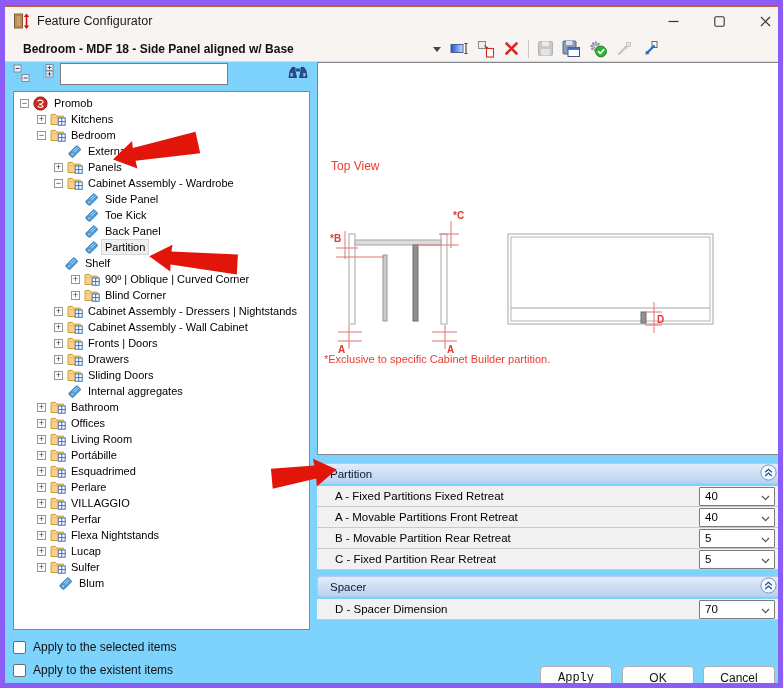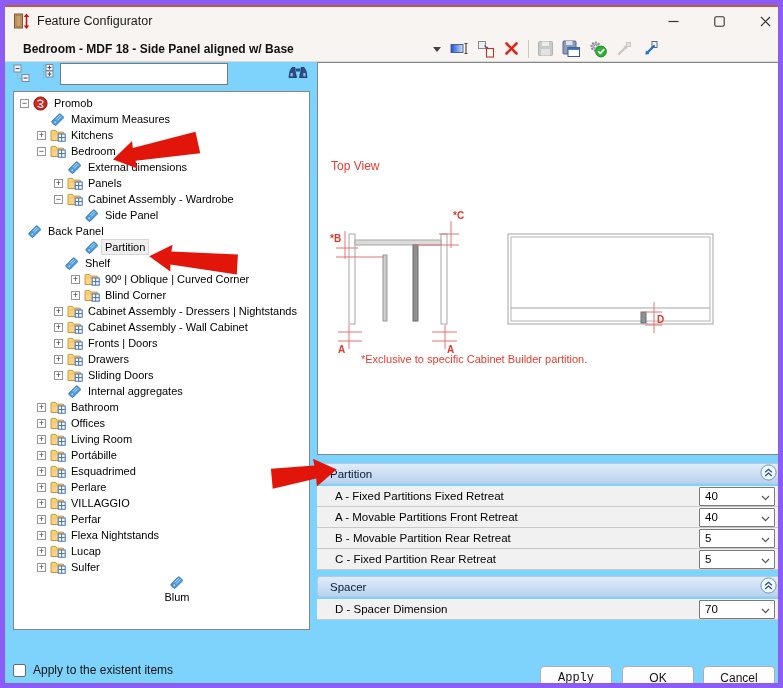--- a/index.html
+++ b/index.html
@@ -38,21 +38,21 @@
   .tree-row { height: 16px; display: flex; align-items: center; font-size: 11px; color: #000; white-space: nowrap; cursor: default; }
   .expander { width: 9px; height: 9px; min-width: 9px; border: 1px solid #969696; background: #fff; font-size: 9px; line-height: 7px; text-align: center; color: #333; margin-right: 3px; }
   .expander.empty { border: none; background: none; width: 9px; }
   .tree-icon { width: 17px; min-width: 17px; height: 15px; display: flex; align-items: center; justify-content: center; margin-right: 2px; }
   .tree-label { padding: 1px 3px; }
   .tree-label.selected { background: #efefef; outline: 1px solid #d7d7d7; }
 
   
   .preview-box { position: absolute; top: 57px; left: 312px; width: 464px; height: 393px; background: #fff; border: 1px solid #83878e; }
   .view-label { position: absolute; left: 13px; top: 96px; font-size: 12px; color: #ee3a2e; }
-  .footnote { position: absolute; left: 6px; top: 290px; font-size: 11px; color: #ee3a2e; margin-left: 37px; }
+  .footnote { position: absolute; left: 6px; top: 290px; font-size: 11px; color: #ee3a2e; }
   .diagram { position: absolute; left: 0px; top: 138px; }
 
   
   .sections { position: absolute; left: 312px; top: 458px; width: 464px; }
   .section-header { height: 21px; background: linear-gradient(#e2ecf9, #b9d2ee); border: 1px solid #b3cbe6; border-radius: 3px; display: flex; align-items: center; justify-content: space-between; padding: 0 3px 0 12px; font-size: 11.5px; color: #0b1a33; cursor: default; }
   .section-rows { margin-top: 2px; }
   .param-row { height: 21px; background: #f1f1f1; border-bottom: 1px solid #c9c9c9; display: flex; align-items: center; justify-content: space-between; padding: 0 6px 0 18px; }
   .param-label { font-size: 11.5px; color: #000; }
   .combo { width: 76px; height: 19px; background: #fff; border: 1px solid #7a7a7a; border-radius: 1px; display: flex; align-items: center; justify-content: space-between; padding: 0 4px 0 5px; cursor: default; }
   .combo-value { font-size: 11.5px; color: #000; }
@@ -202,114 +202,114 @@
         <span class="expander">−</span>
         <span class="tree-icon">
           <svg width="15" height="15" viewBox="0 0 15 15">
             <circle cx="7.5" cy="7.5" r="6.6" fill="#cf2a21" stroke="#8e1b15"></circle>
             <path d="M4.5 5.2 q3.2-2.4 5.6 0.4 q-0.8 2.8-4 2.6 q3.4 0.2 3.8 2.6 q-2.8 1.6-5.2-0.6" fill="none" stroke="#fff" stroke-width="1.1"></path>
           </svg>
         </span>
         <span class="tree-label">Promob</span>
       </div>
       <div class="tree-row" style="padding-left: 23px;">
+        <span class="expander">+</span>
+        <span class="tree-icon">
+          <svg width="16" height="14" viewBox="0 0 16 14">
+            <path d="M1 12.5 V3.2 a0.8 0.8 0 0 1 0.8-0.8 h3.6 l1.3 1.7 h6.2 a0.8 0.8 0 0 1 0.8 0.8 v7.6 z" fill="#fbd284" stroke="#c79a3b"></path>
+            <path d="M1 5.8 h12.7" stroke="#e8bc6a"></path>
+            <rect x="8.2" y="6" width="7" height="7.2" fill="#fff" stroke="#3f6fb5"></rect>
+            <line x1="11.7" y1="6" x2="11.7" y2="13.2" stroke="#3f6fb5"></line>
+            <line x1="8.2" y1="9.6" x2="15.2" y2="9.6" stroke="#3f6fb5"></line>
+          </svg>
+        </span>
+        <span class="tree-label">Kitchens</span>
+      </div>
+      <div class="tree-row" style="padding-left: 23px;">
+        <span class="expander">−</span>
+        <span class="tree-icon">
+          <svg width="16" height="14" viewBox="0 0 16 14">
+            <path d="M1 12.5 V3.2 a0.8 0.8 0 0 1 0.8-0.8 h3.6 l1.3 1.7 h6.2 a0.8 0.8 0 0 1 0.8 0.8 v7.6 z" fill="#fbd284" stroke="#c79a3b"></path>
+            <path d="M1 5.8 h12.7" stroke="#e8bc6a"></path>
+            <rect x="8.2" y="6" width="7" height="7.2" fill="#fff" stroke="#3f6fb5"></rect>
+            <line x1="11.7" y1="6" x2="11.7" y2="13.2" stroke="#3f6fb5"></line>
+            <line x1="8.2" y1="9.6" x2="15.2" y2="9.6" stroke="#3f6fb5"></line>
+          </svg>
+        </span>
+        <span class="tree-label">Bedroom</span>
+      </div>
+      <div class="tree-row" style="padding-left: 40px;">
         <span class="expander empty"></span>
         <span class="tree-icon">
           <svg width="15" height="15" viewBox="0 0 15 15">
             <g transform="rotate(-45 7.5 7.5)">
               <rect x="1.5" y="4.8" width="12" height="5.8" rx="1.2" fill="#4a9de0" stroke="#2a6db0" stroke-width="0.8"></rect>
               <line x1="6.5" y1="6.2" x2="12.4" y2="6.2" stroke="#bfe0f7" stroke-width="0.9"></line>
               <line x1="6.5" y1="8" x2="12.4" y2="8" stroke="#bfe0f7" stroke-width="0.9"></line>
               <circle cx="4" cy="7.7" r="1.1" fill="#fff" stroke="#2a6db0" stroke-width="0.5"></circle>
             </g>
           </svg>
         </span>
-        <span class="tree-label">Maximum Measures</span>
-      </div>
-      <div class="tree-row" style="padding-left: 23px;">
-        <span class="expander">+</span>
-        <span class="tree-icon">
-          <svg width="16" height="14" viewBox="0 0 16 14">
-            <path d="M1 12.5 V3.2 a0.8 0.8 0 0 1 0.8-0.8 h3.6 l1.3 1.7 h6.2 a0.8 0.8 0 0 1 0.8 0.8 v7.6 z" fill="#fbd284" stroke="#c79a3b"></path>
-            <path d="M1 5.8 h12.7" stroke="#e8bc6a"></path>
-            <rect x="8.2" y="6" width="7" height="7.2" fill="#fff" stroke="#3f6fb5"></rect>
-            <line x1="11.7" y1="6" x2="11.7" y2="13.2" stroke="#3f6fb5"></line>
-            <line x1="8.2" y1="9.6" x2="15.2" y2="9.6" stroke="#3f6fb5"></line>
-          </svg>
-        </span>
-        <span class="tree-label">Kitchens</span>
-      </div>
-      <div class="tree-row" style="padding-left: 23px;">
+        <span class="tree-label">External dimensions</span>
+      </div>
+      <div class="tree-row" style="padding-left: 40px;">
+        <span class="expander">+</span>
+        <span class="tree-icon">
+          <svg width="16" height="14" viewBox="0 0 16 14">
+            <path d="M1 12.5 V3.2 a0.8 0.8 0 0 1 0.8-0.8 h3.6 l1.3 1.7 h6.2 a0.8 0.8 0 0 1 0.8 0.8 v7.6 z" fill="#fbd284" stroke="#c79a3b"></path>
+            <path d="M1 5.8 h12.7" stroke="#e8bc6a"></path>
+            <rect x="8.2" y="6" width="7" height="7.2" fill="#fff" stroke="#3f6fb5"></rect>
+            <line x1="11.7" y1="6" x2="11.7" y2="13.2" stroke="#3f6fb5"></line>
+            <line x1="8.2" y1="9.6" x2="15.2" y2="9.6" stroke="#3f6fb5"></line>
+          </svg>
+        </span>
+        <span class="tree-label">Panels</span>
+      </div>
+      <div class="tree-row" style="padding-left: 40px;">
         <span class="expander">−</span>
         <span class="tree-icon">
           <svg width="16" height="14" viewBox="0 0 16 14">
             <path d="M1 12.5 V3.2 a0.8 0.8 0 0 1 0.8-0.8 h3.6 l1.3 1.7 h6.2 a0.8 0.8 0 0 1 0.8 0.8 v7.6 z" fill="#fbd284" stroke="#c79a3b"></path>
             <path d="M1 5.8 h12.7" stroke="#e8bc6a"></path>
             <rect x="8.2" y="6" width="7" height="7.2" fill="#fff" stroke="#3f6fb5"></rect>
             <line x1="11.7" y1="6" x2="11.7" y2="13.2" stroke="#3f6fb5"></line>
             <line x1="8.2" y1="9.6" x2="15.2" y2="9.6" stroke="#3f6fb5"></line>
           </svg>
         </span>
-        <span class="tree-label">Bedroom</span>
-      </div>
-      <div class="tree-row" style="padding-left: 40px;">
+        <span class="tree-label">Cabinet Assembly - Wardrobe</span>
+      </div>
+      <div class="tree-row" style="padding-left: 57px;">
         <span class="expander empty"></span>
         <span class="tree-icon">
           <svg width="15" height="15" viewBox="0 0 15 15">
             <g transform="rotate(-45 7.5 7.5)">
               <rect x="1.5" y="4.8" width="12" height="5.8" rx="1.2" fill="#4a9de0" stroke="#2a6db0" stroke-width="0.8"></rect>
               <line x1="6.5" y1="6.2" x2="12.4" y2="6.2" stroke="#bfe0f7" stroke-width="0.9"></line>
               <line x1="6.5" y1="8" x2="12.4" y2="8" stroke="#bfe0f7" stroke-width="0.9"></line>
               <circle cx="4" cy="7.7" r="1.1" fill="#fff" stroke="#2a6db0" stroke-width="0.5"></circle>
             </g>
           </svg>
         </span>
-        <span class="tree-label">External dimensions</span>
-      </div>
-      <div class="tree-row" style="padding-left: 40px;">
-        <span class="expander">+</span>
-        <span class="tree-icon">
-          <svg width="16" height="14" viewBox="0 0 16 14">
-            <path d="M1 12.5 V3.2 a0.8 0.8 0 0 1 0.8-0.8 h3.6 l1.3 1.7 h6.2 a0.8 0.8 0 0 1 0.8 0.8 v7.6 z" fill="#fbd284" stroke="#c79a3b"></path>
-            <path d="M1 5.8 h12.7" stroke="#e8bc6a"></path>
-            <rect x="8.2" y="6" width="7" height="7.2" fill="#fff" stroke="#3f6fb5"></rect>
-            <line x1="11.7" y1="6" x2="11.7" y2="13.2" stroke="#3f6fb5"></line>
-            <line x1="8.2" y1="9.6" x2="15.2" y2="9.6" stroke="#3f6fb5"></line>
-          </svg>
-        </span>
-        <span class="tree-label">Panels</span>
-      </div>
-      <div class="tree-row" style="padding-left: 40px;">
-        <span class="expander">−</span>
-        <span class="tree-icon">
-          <svg width="16" height="14" viewBox="0 0 16 14">
-            <path d="M1 12.5 V3.2 a0.8 0.8 0 0 1 0.8-0.8 h3.6 l1.3 1.7 h6.2 a0.8 0.8 0 0 1 0.8 0.8 v7.6 z" fill="#fbd284" stroke="#c79a3b"></path>
-            <path d="M1 5.8 h12.7" stroke="#e8bc6a"></path>
-            <rect x="8.2" y="6" width="7" height="7.2" fill="#fff" stroke="#3f6fb5"></rect>
-            <line x1="11.7" y1="6" x2="11.7" y2="13.2" stroke="#3f6fb5"></line>
-            <line x1="8.2" y1="9.6" x2="15.2" y2="9.6" stroke="#3f6fb5"></line>
-          </svg>
-        </span>
-        <span class="tree-label">Cabinet Assembly - Wardrobe</span>
+        <span class="tree-label">Side Panel</span>
       </div>
       <div class="tree-row" style="padding-left: 57px;">
         <span class="expander empty"></span>
         <span class="tree-icon">
           <svg width="15" height="15" viewBox="0 0 15 15">
             <g transform="rotate(-45 7.5 7.5)">
               <rect x="1.5" y="4.8" width="12" height="5.8" rx="1.2" fill="#4a9de0" stroke="#2a6db0" stroke-width="0.8"></rect>
               <line x1="6.5" y1="6.2" x2="12.4" y2="6.2" stroke="#bfe0f7" stroke-width="0.9"></line>
               <line x1="6.5" y1="8" x2="12.4" y2="8" stroke="#bfe0f7" stroke-width="0.9"></line>
               <circle cx="4" cy="7.7" r="1.1" fill="#fff" stroke="#2a6db0" stroke-width="0.5"></circle>
             </g>
           </svg>
         </span>
-        <span class="tree-label">Side Panel</span>
-      </div>
-      <div class="tree-row" style="">
+        <span class="tree-label">Toe Kick</span>
+      </div>
+      <div class="tree-row" style="padding-left: 57px;">
         <span class="expander empty"></span>
         <span class="tree-icon">
           <svg width="15" height="15" viewBox="0 0 15 15">
             <g transform="rotate(-45 7.5 7.5)">
               <rect x="1.5" y="4.8" width="12" height="5.8" rx="1.2" fill="#4a9de0" stroke="#2a6db0" stroke-width="0.8"></rect>
               <line x1="6.5" y1="6.2" x2="12.4" y2="6.2" stroke="#bfe0f7" stroke-width="0.9"></line>
               <line x1="6.5" y1="8" x2="12.4" y2="8" stroke="#bfe0f7" stroke-width="0.9"></line>
               <circle cx="4" cy="7.7" r="1.1" fill="#fff" stroke="#2a6db0" stroke-width="0.5"></circle>
             </g>
           </svg>
@@ -585,21 +585,21 @@
           <svg width="16" height="14" viewBox="0 0 16 14">
             <path d="M1 12.5 V3.2 a0.8 0.8 0 0 1 0.8-0.8 h3.6 l1.3 1.7 h6.2 a0.8 0.8 0 0 1 0.8 0.8 v7.6 z" fill="#fbd284" stroke="#c79a3b"></path>
             <path d="M1 5.8 h12.7" stroke="#e8bc6a"></path>
             <rect x="8.2" y="6" width="7" height="7.2" fill="#fff" stroke="#3f6fb5"></rect>
             <line x1="11.7" y1="6" x2="11.7" y2="13.2" stroke="#3f6fb5"></line>
             <line x1="8.2" y1="9.6" x2="15.2" y2="9.6" stroke="#3f6fb5"></line>
           </svg>
         </span>
         <span class="tree-label">Sulfer</span>
       </div>
-      <div class="tree-row" style="padding-left: 31px; flex-direction: column;">
+      <div class="tree-row" style="padding-left: 31px;">
         <span class="expander empty"></span>
         <span class="tree-icon">
           <svg width="15" height="15" viewBox="0 0 15 15">
             <g transform="rotate(-45 7.5 7.5)">
               <rect x="1.5" y="4.8" width="12" height="5.8" rx="1.2" fill="#4a9de0" stroke="#2a6db0" stroke-width="0.8"></rect>
               <line x1="6.5" y1="6.2" x2="12.4" y2="6.2" stroke="#bfe0f7" stroke-width="0.9"></line>
               <line x1="6.5" y1="8" x2="12.4" y2="8" stroke="#bfe0f7" stroke-width="0.9"></line>
               <circle cx="4" cy="7.7" r="1.1" fill="#fff" stroke="#2a6db0" stroke-width="0.5"></circle>
             </g>
           </svg>
@@ -713,20 +713,24 @@
               <span class="combo-value">70</span>
               <span class="combo-arrow"><svg width="9" height="6" viewBox="0 0 9 6">
                   <path d="M1 1 L4.5 4.6 L8 1" fill="none" stroke="#555" stroke-width="1.2"></path>
                 </svg></span>
             </span>
           </div>
         </div>
       </div>
     </div>
 
+  <div class="checkbox-row cb1">
+    <span class="checkbox"></span>
+    <span>Apply to the selected items</span>
+  </div>
   <div class="checkbox-row cb2">
     <span class="checkbox"></span>
     <span>Apply to the existent items</span>
   </div>
   <div class="action-btn btn-apply">Apply</div>
   <div class="action-btn btn-ok">OK</div>
   <div class="action-btn btn-cancel">Cancel</div>
 
   <svg class="annot" style="left:103px; top:124px;" width="96" height="42" viewBox="0 0 96 42">
     <g transform="rotate(-10 48 21)">

